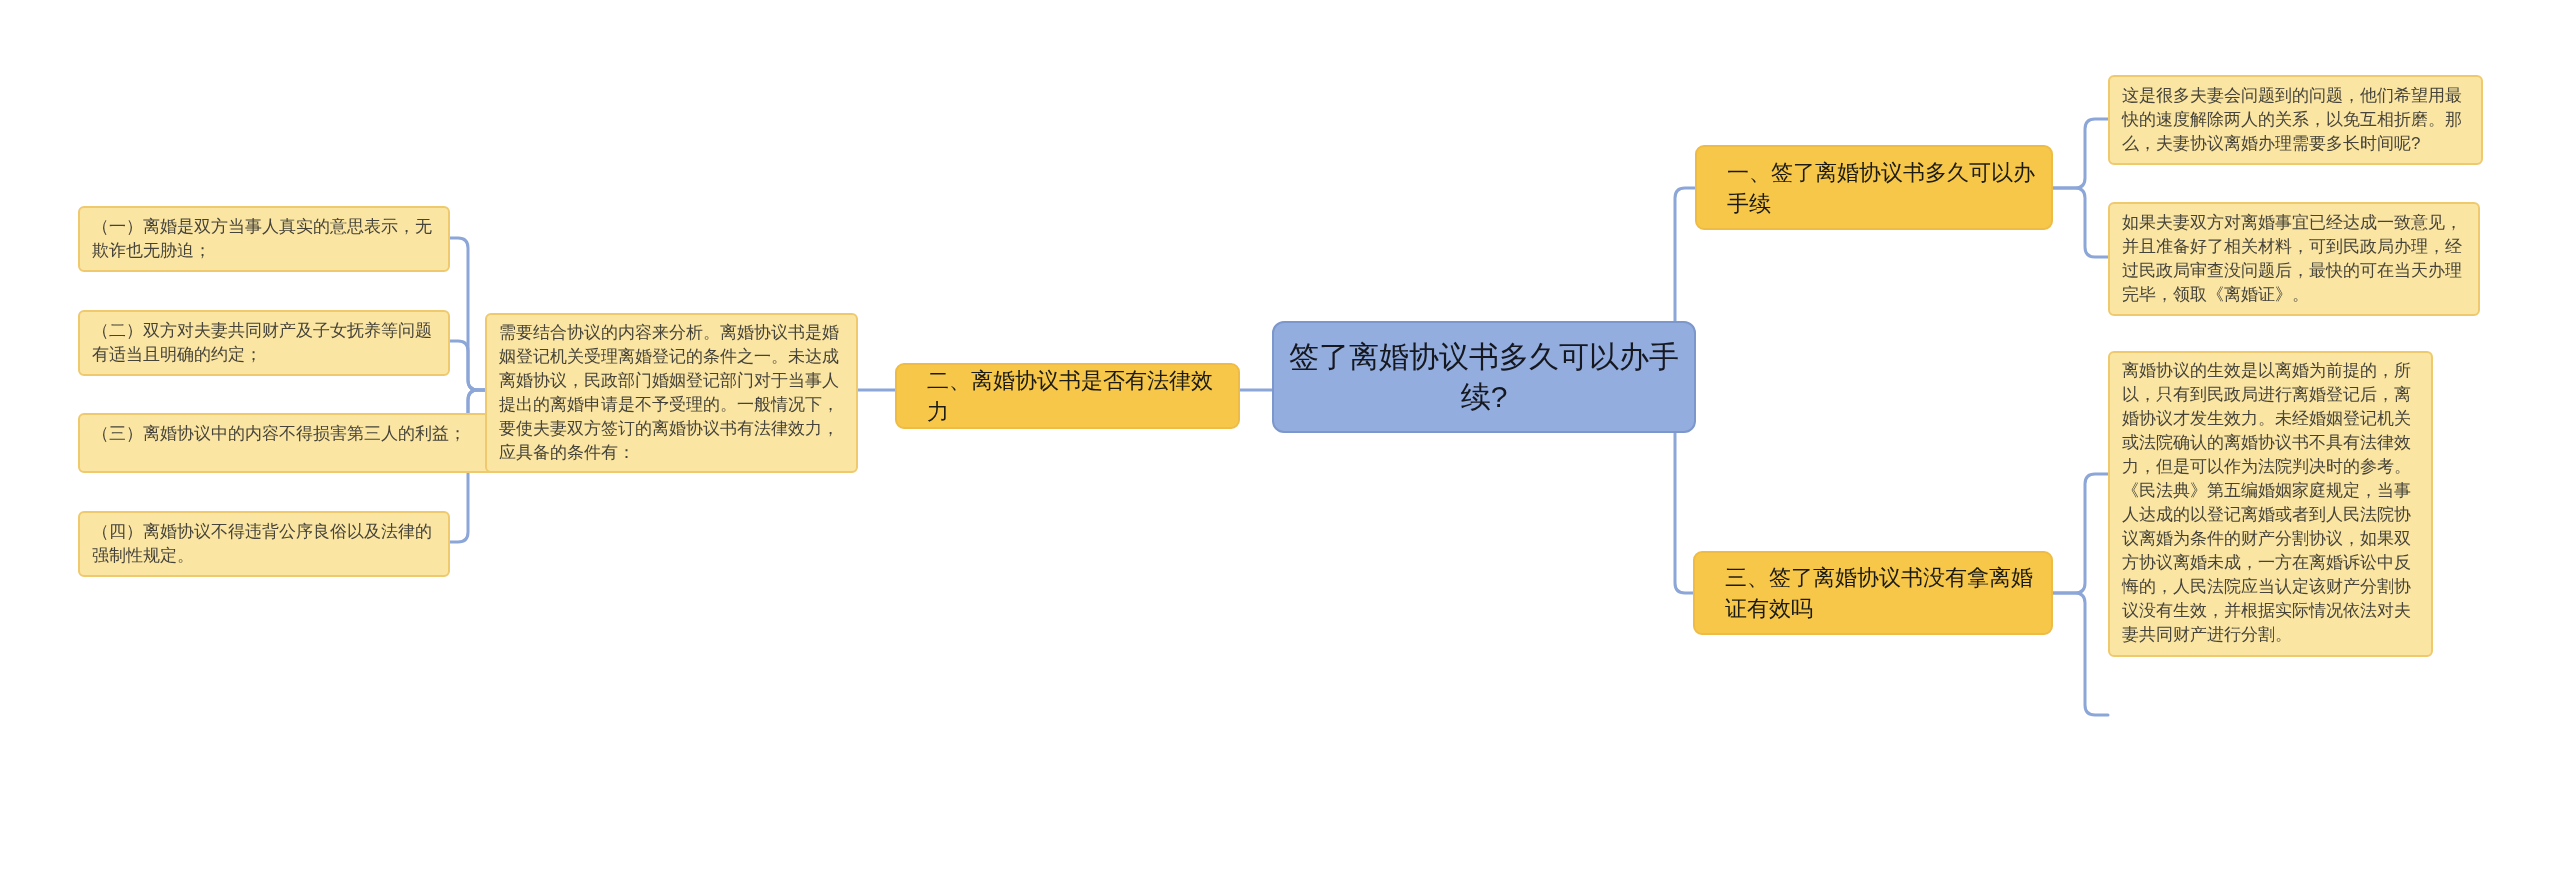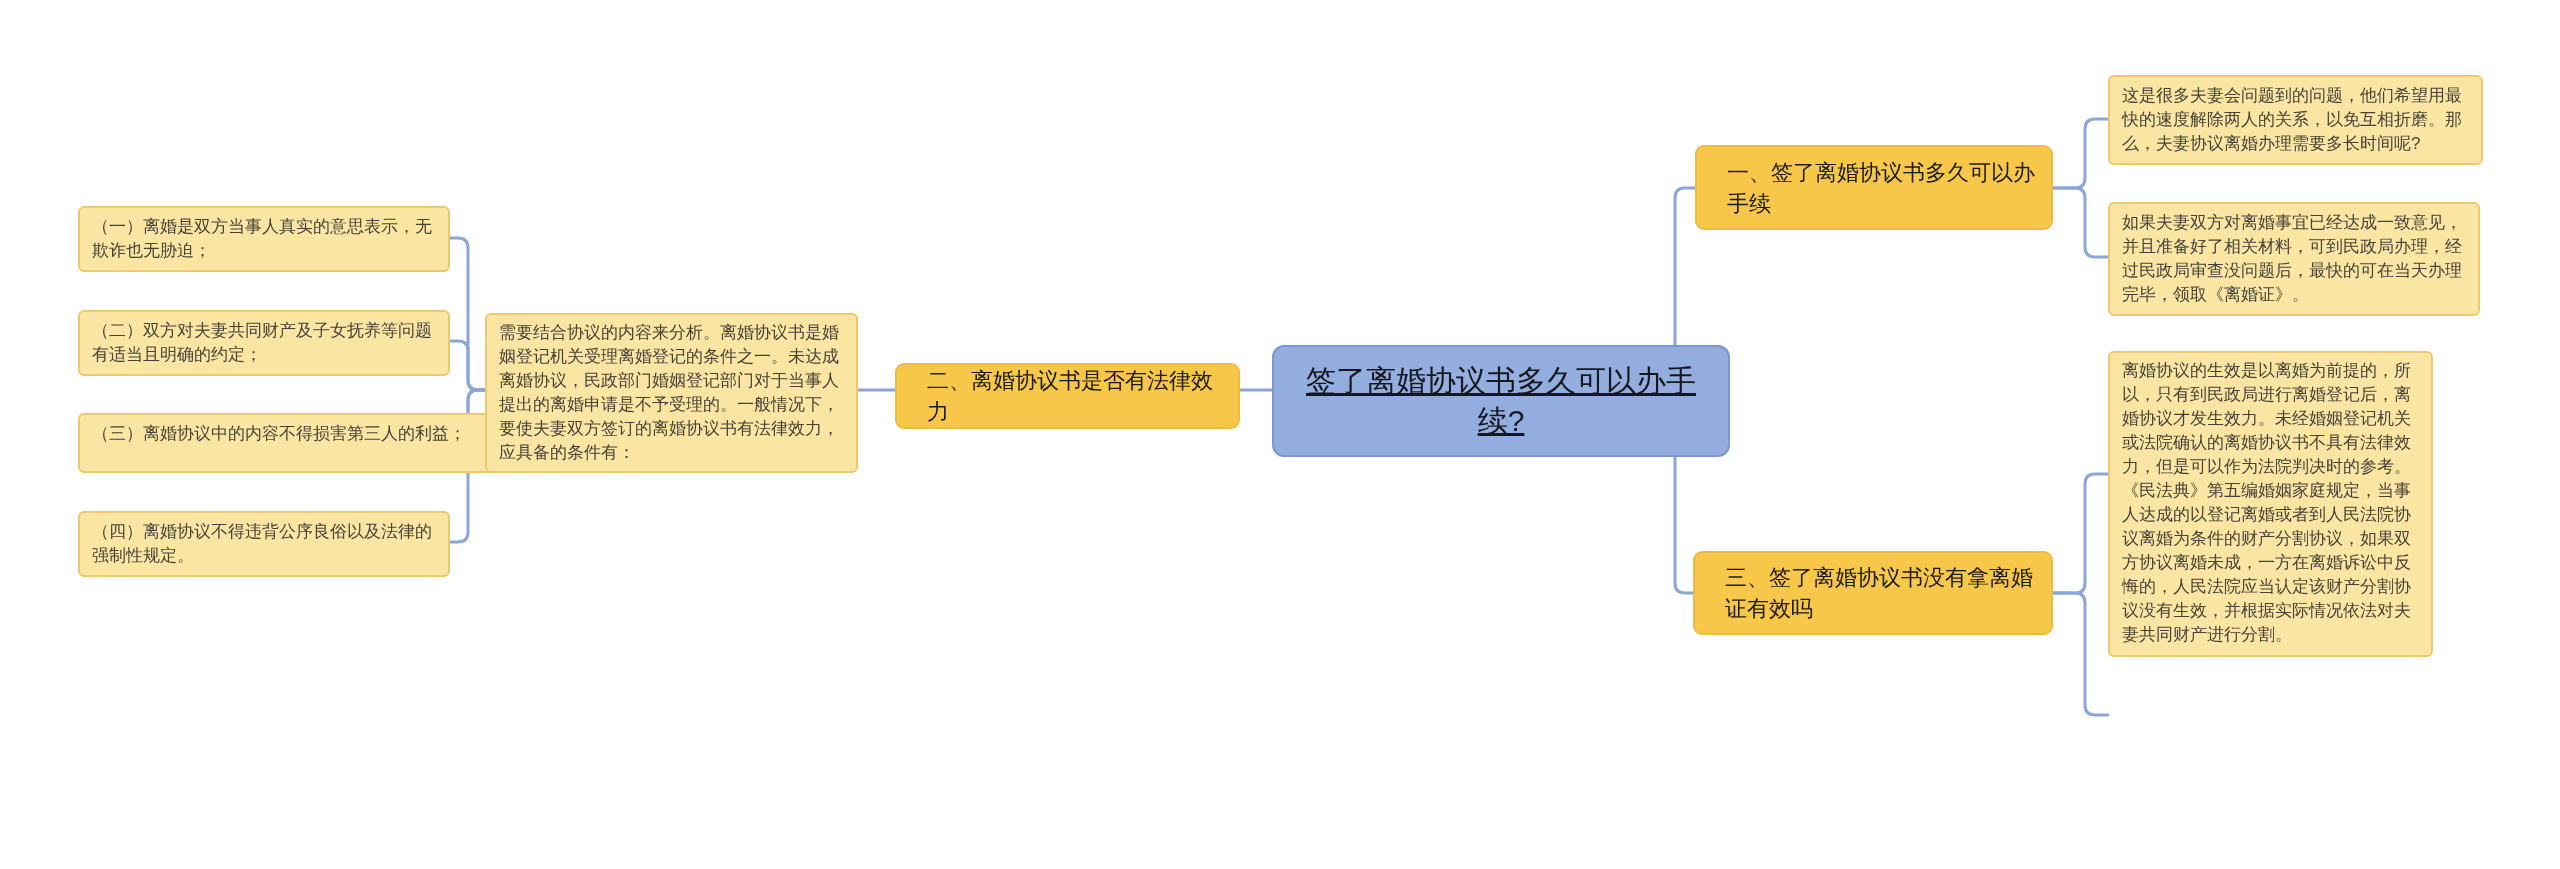--- a/index.html
+++ b/index.html
@@ -73,21 +73,21 @@
   .l2{left:78px;top:310px;width:372px;min-height:62px;}
   .l3{left:78px;top:413px;width:419px;min-height:60px;}
   .l4{left:78px;top:511px;width:372px;min-height:62px;}
   
   .note{left:485px;top:313px;width:373px;min-height:157px;padding:6px 12px;}
   
   .h2{left:895px;top:363px;width:345px;min-height:55px;}
   .h1{left:1695px;top:145px;width:358px;min-height:85px;}
   .h3{left:1693px;top:551px;width:360px;min-height:84px;}
   
-  .c0{left:1272px;top:345px;width:458px;min-height:112px;text-decoration:underline;}
+  .c0{left:1272px;top:321px;width:424px;min-height:112px;}
   
   .r1{left:2108px;top:75px;width:375px;min-height:88px;}
   .r2{left:2108px;top:202px;width:372px;min-height:110px;}
   .r3{left:2108px;top:351px;width:325px;min-height:246px;font-family:Liberation Mono, monospace;}
   .r4{left:2108px;top:637px;width:375px;min-height:156px;}
 </style>
 </head>
 <body>
 
 <div class="canvas">

